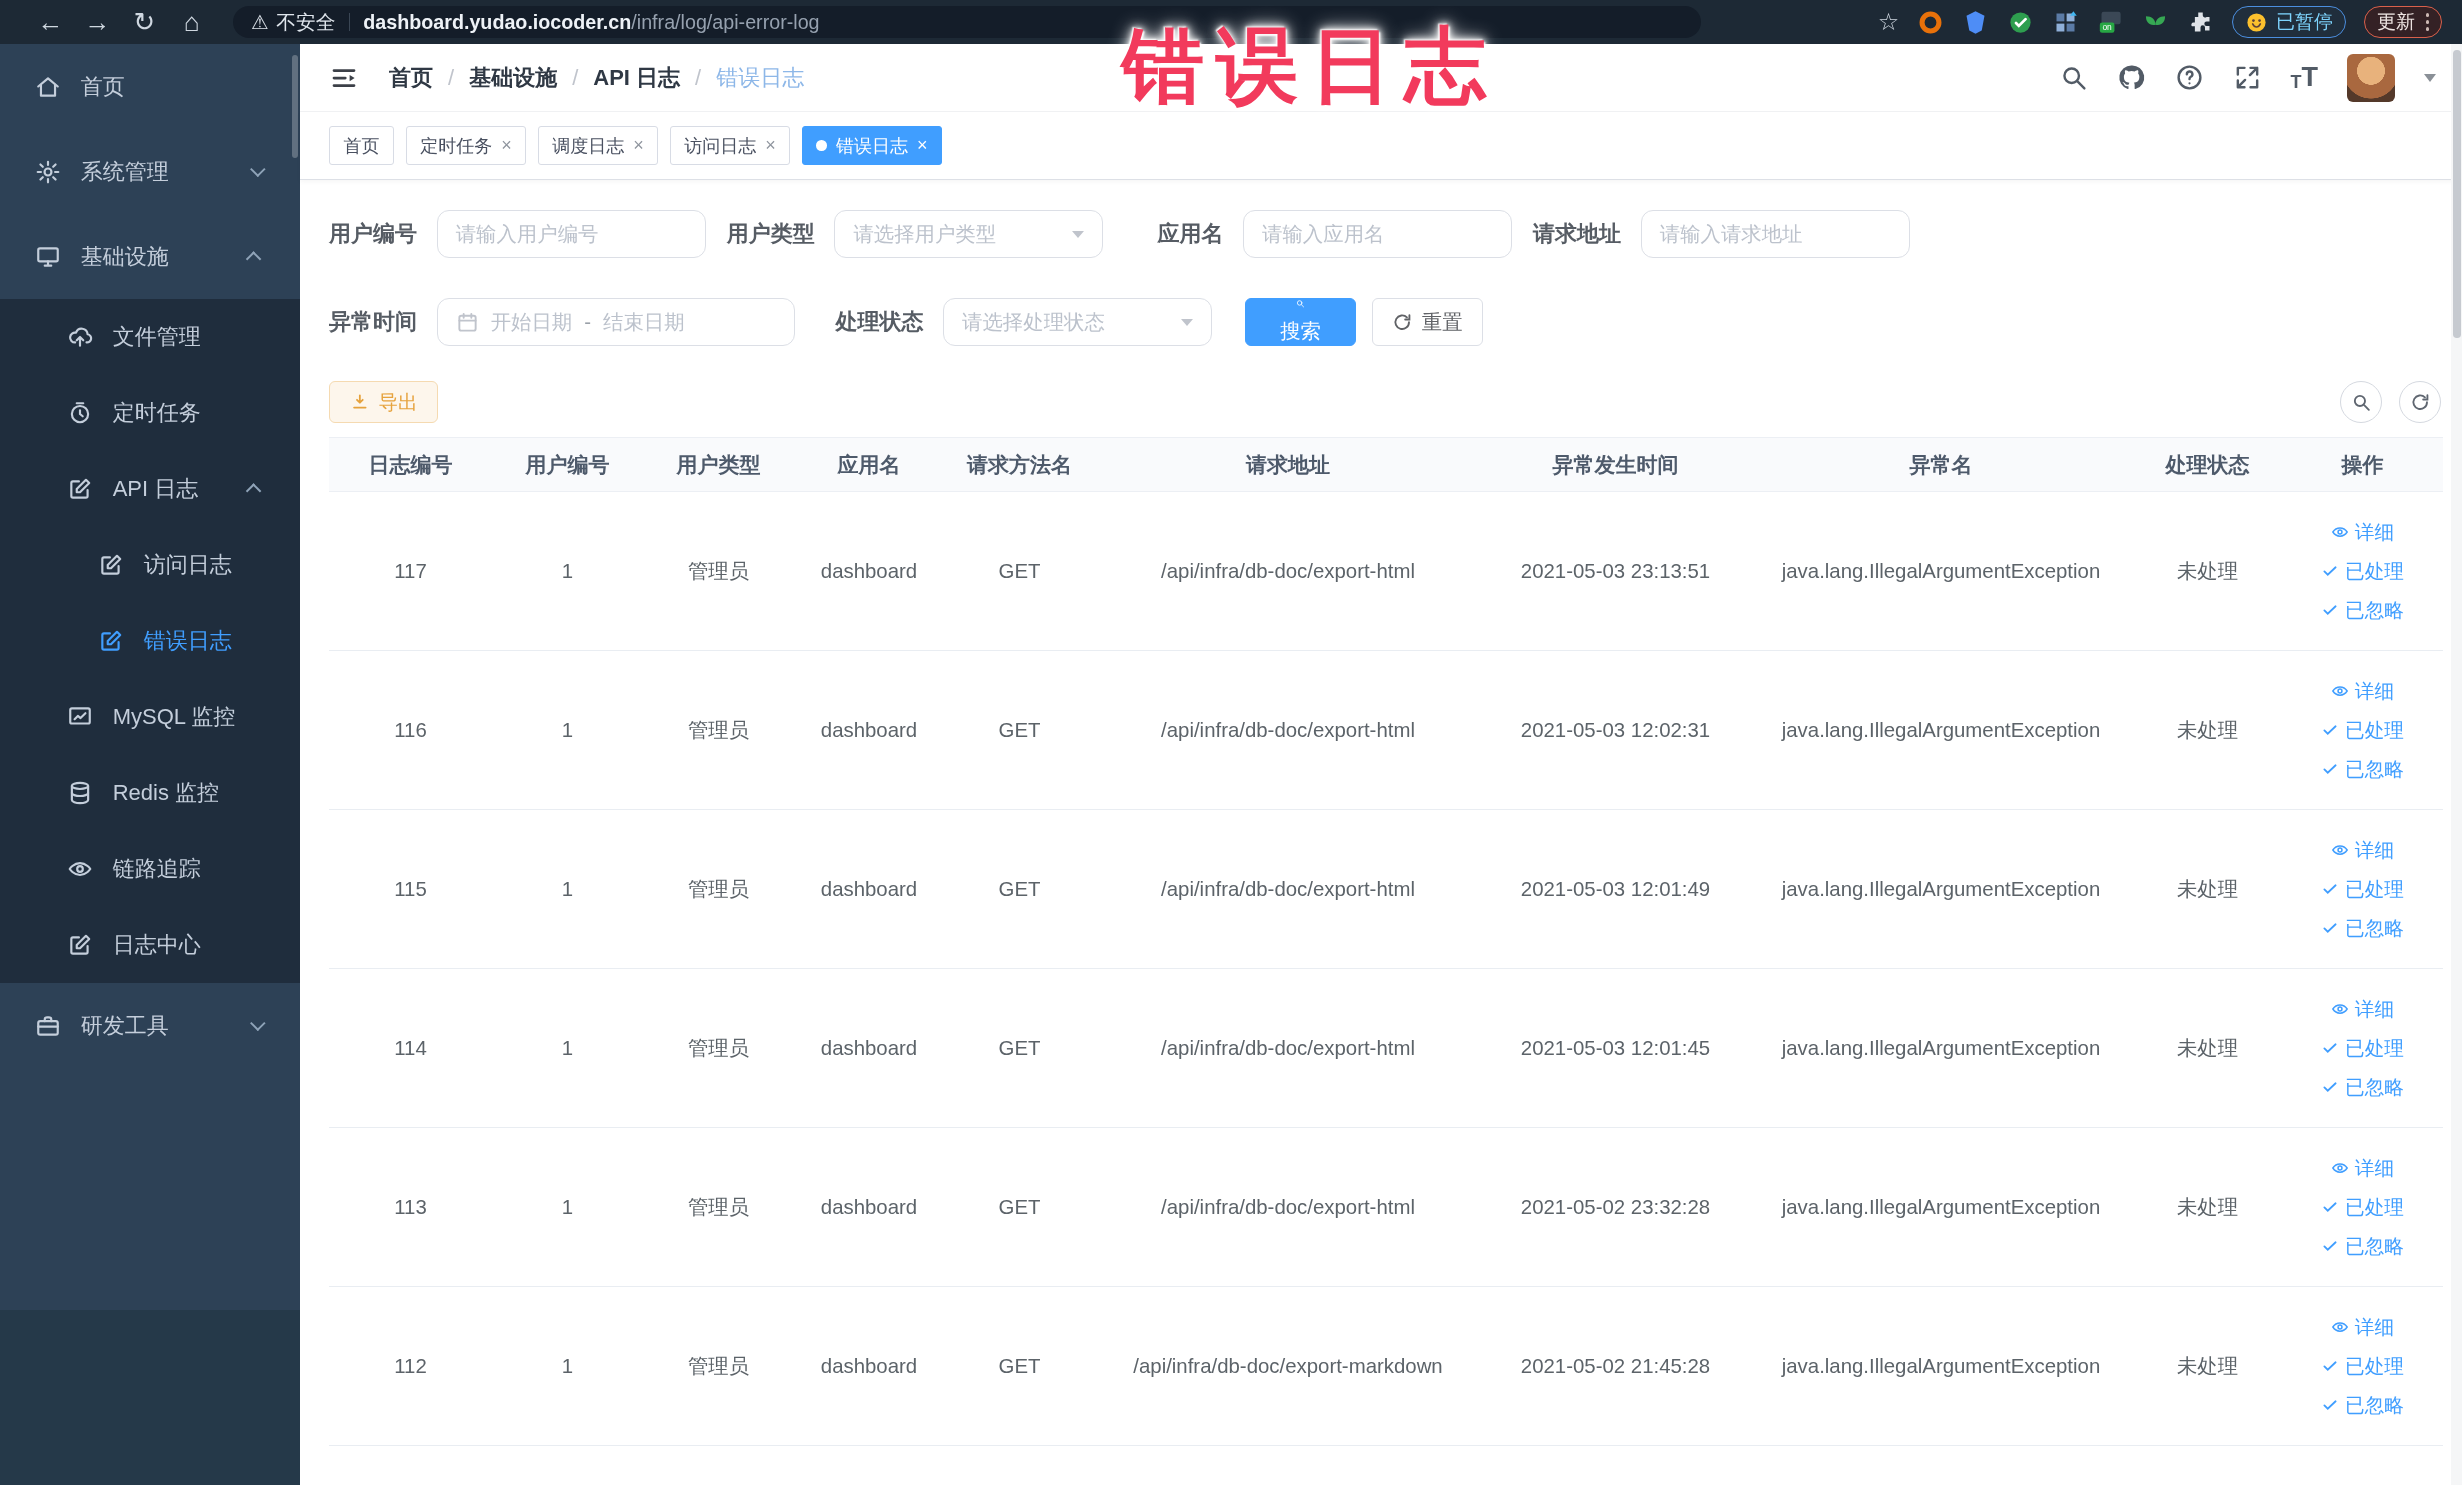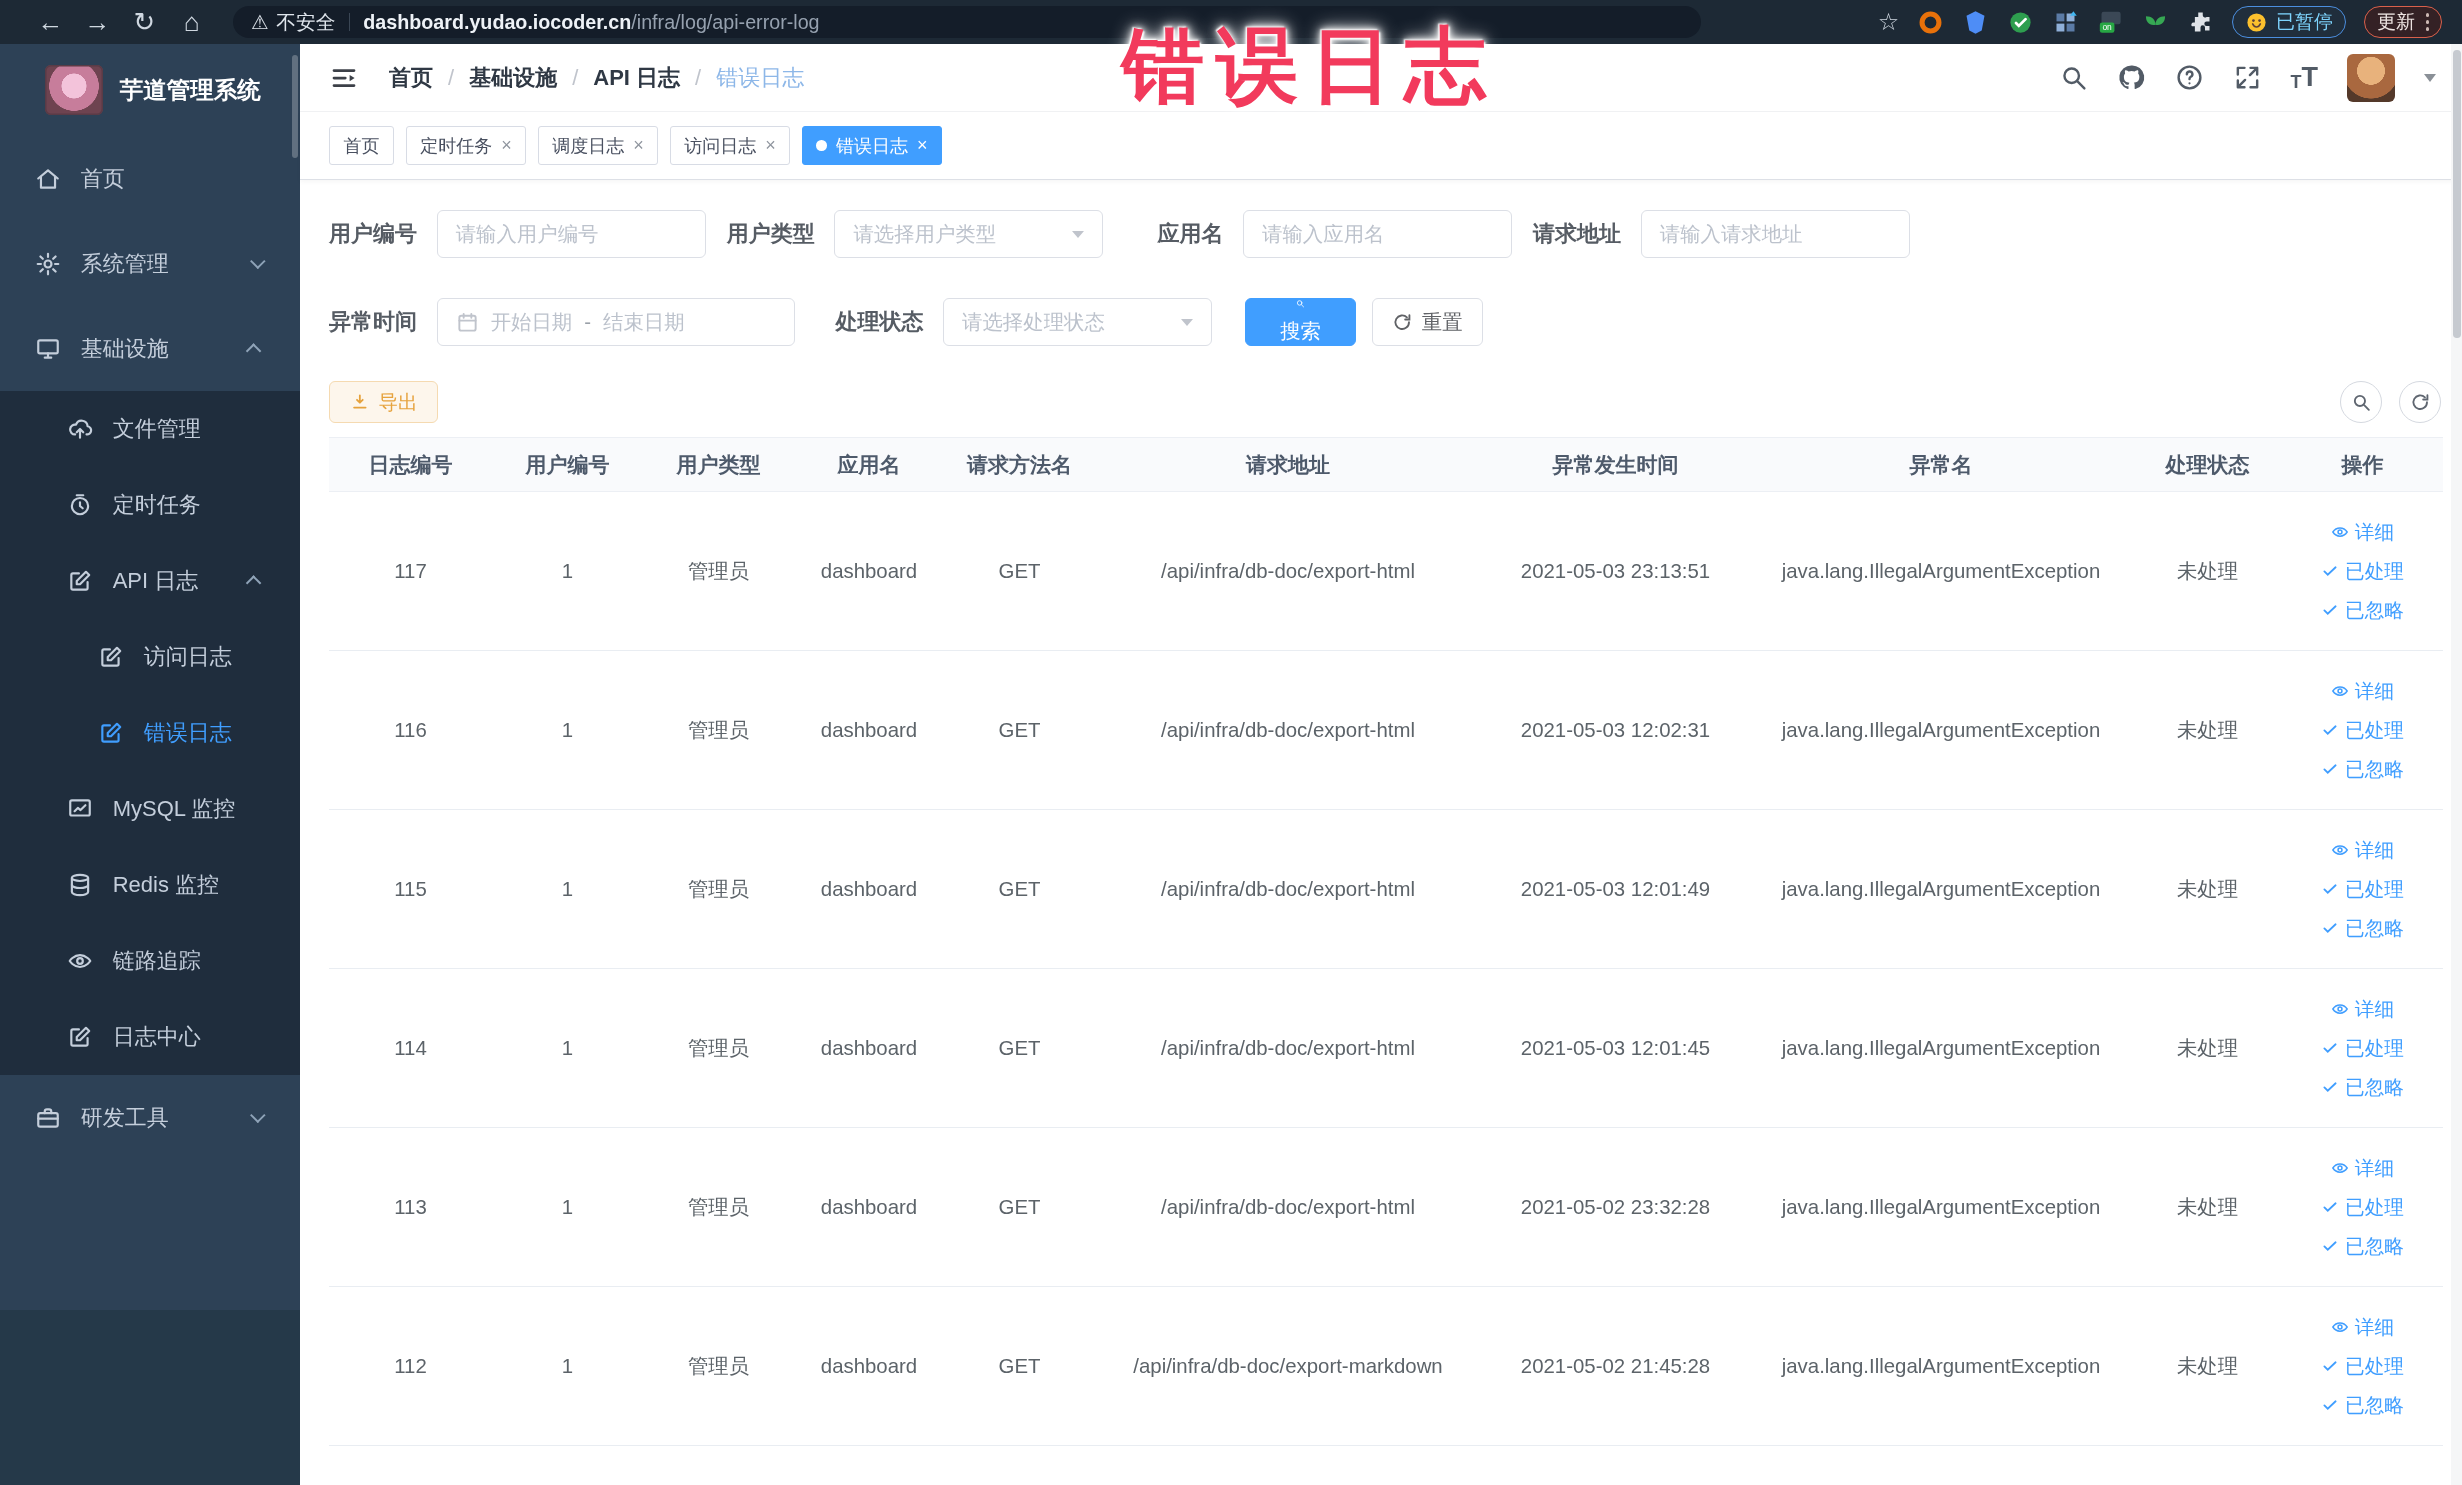--- a/index.html
+++ b/index.html
@@ -91,21 +91,21 @@
   .tag.active { background:#409eff; border-color:#409eff; color:#fff; }
   .tag.active::before { content:""; width:10.6px; height:10.6px; border-radius:50%; background:#fff; }
   .tag.active .x { color:#fff; }
 
   
   .content { padding:30px 21px 0 29px; }
   .filter-row { display:flex; align-items:center; height:48px; }
   .filter-row.second { margin-top:40px; }
   .f-label { font-size:22px; font-weight:700; color:#565c64; margin-right:19.7px; }
   .field { display:flex; align-items:center; margin-right:21px; }
-  .inp { width:269px; height:48px; border:0.8px solid #dcdfe6; border-radius:6px;
+  .inp { width:269px; height:48px; border:0.8px solid #dcdfe6; border-radius:12px;
          display:flex; align-items:center; padding:16px 18px; background:#fff; font-size:20.4px; }
   .ph { color:#bcc2cc; }
   .sel { justify-content:space-between; }
   .sel-caret { width:0; height:0; border-left:6.8px solid transparent; border-right:6.8px solid transparent;
                border-top:7.6px solid #c0c4cc; }
   .date-inp { width:358px; gap:12px; }
   .date-inp svg { width:23px; height:23px; color:#c0c4cc; }
   .date-sep { color:#9aa0a8; font-size:20.4px; }
   .btn { height:48px; border-radius:6px; display:inline-flex; align-items:center; justify-content:center;
          gap:9px; font-size:20.4px; }
@@ -199,24 +199,20 @@
           <i></i>
           <i></i>
         </span>
     </div>
   </div>
 </div>
 
 <div class="annotation">错误日志</div>
 
 <div class="sidebar">
-  <div class="logo-row">
-    <div class="logo-img"></div>
-    <div class="logo-title">芋道管理系统</div>
-  </div>
 
   <div class="menu-item lv0">
     <svg class="mi-ico" viewBox="0 0 24 24" fill="none" stroke="currentColor" stroke-width="2" stroke-linecap="round" stroke-linejoin="round">
         <path d="M3 11.5 12 4l9 7.5"></path>
         <path d="M5.5 10v10h13V10"></path>
       </svg>
     <span class="mi-label">首页</span>
   </div>
 
   <div class="menu-item lv0">

